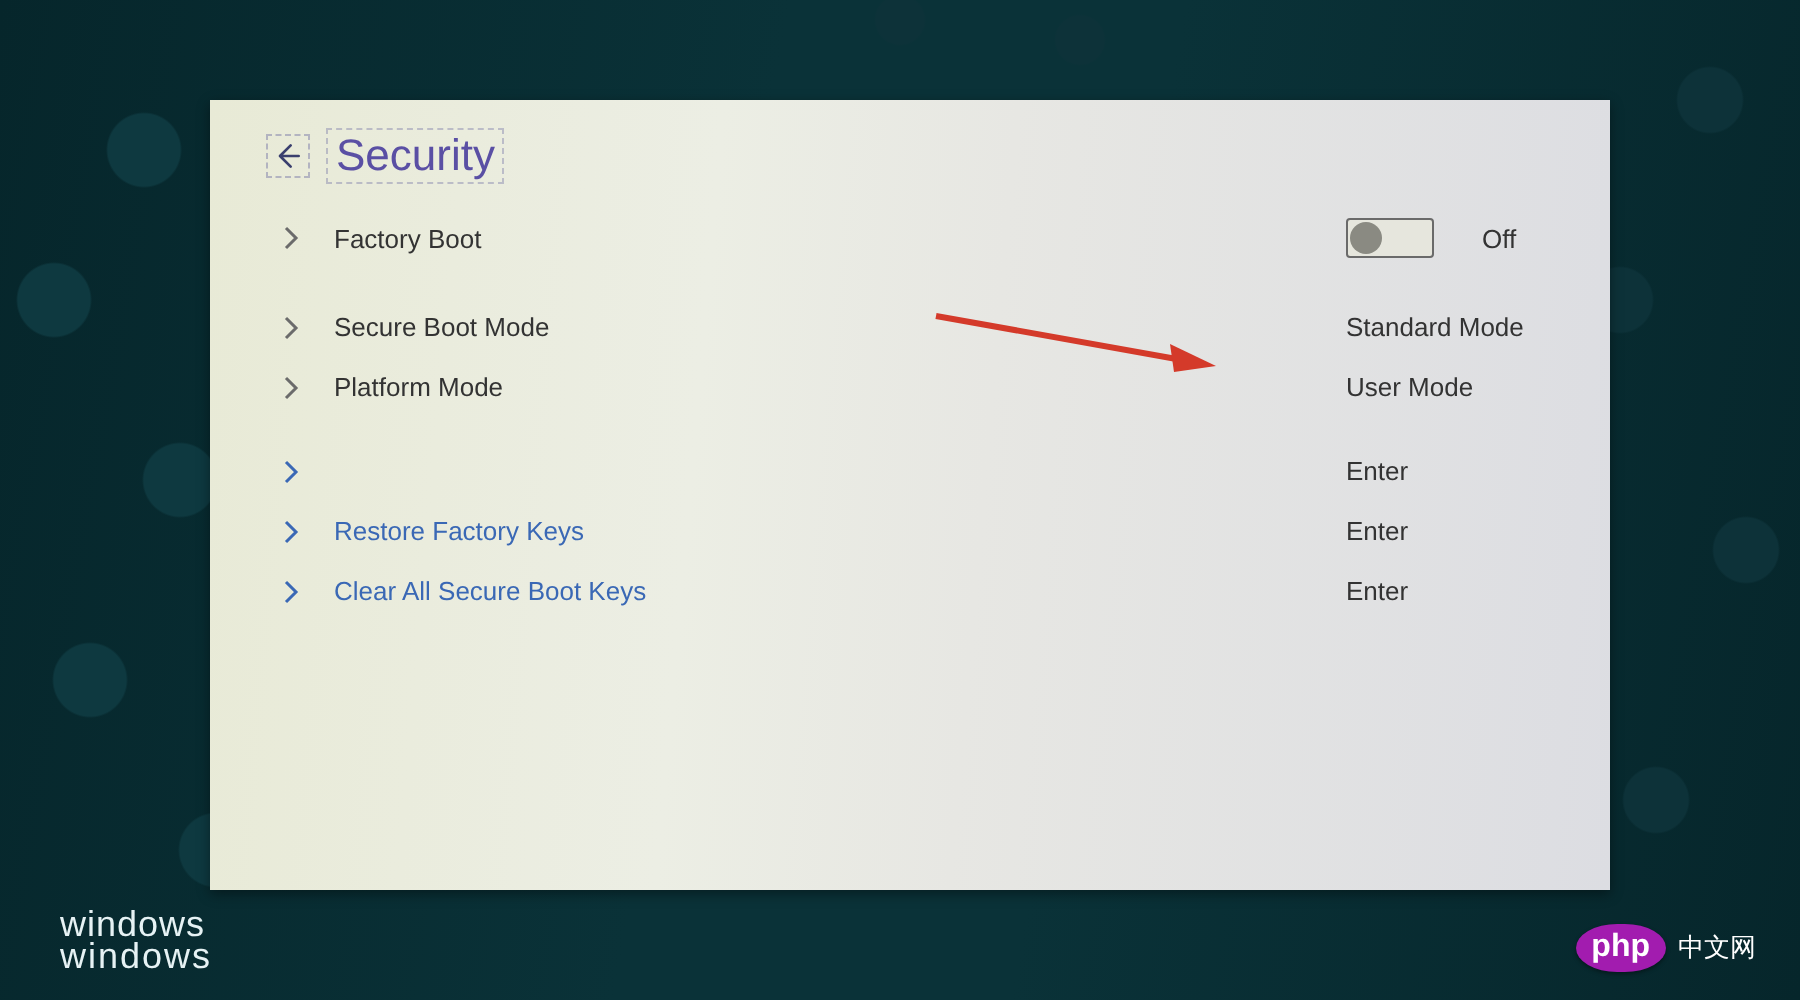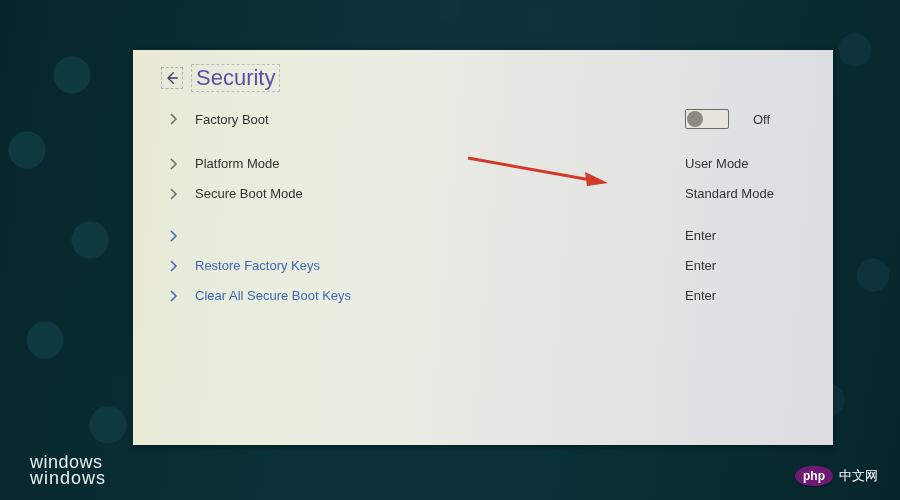--- a/index.html
+++ b/index.html
@@ -26,23 +26,22 @@
         radial-gradient(circle at 50% 2%, #0d3239 0 12px, transparent 13px),
         radial-gradient(circle at 60% 4%, #0d3239 0 12px, transparent 13px),
         linear-gradient(100deg, #06262b 0%, #0a3238 40%, #0a3238 60%, #06262b 100%);
     }
     .panel {
       position: absolute;
       left: 105px; top: 50px;
       width: 700px; height: 395px;
       background: linear-gradient(95deg, #e8ead6 0%, #eceee4 35%, #e7e7e3 55%, #dcdde2 100%);
       box-shadow: 0 2px 6px rgba(0,0,0,0.4);
-      padding: 14px 28px 10px 28px;
+      padding: 14px 12px 10px 28px;
       color: #333;
-      margin-left: 28px;
     }
     .header-row {
       display: flex; align-items: center; gap: 8px;
       margin-bottom: 10px;
     }
     .back-btn {
       width: 22px; height: 22px;
       display: inline-flex; align-items: center; justify-content: center;
       border: 1px dashed rgba(80,80,150,0.35);
       cursor: pointer;
@@ -101,22 +100,22 @@
       font-size: 18px;
     }
     .wm-wr .t { letter-spacing: 0.5px; }
     .wm-wr .b { font-weight: 500; letter-spacing: 1px; }
     .wm-php {
       position: absolute; right: 22px; bottom: 14px;
       display: flex; align-items: center; gap: 6px;
       color: #fff; font-size: 13px;
     }
     .php-badge {
-      background: #701a75; color: #fff; border-radius: 50%/55%;
-      padding: 3px 8px; font-weight: 700; font-size: 12px;
+      background: #a21caf; color: #fff; border-radius: 50%/55%;
+      padding: 3px 8px; font-weight: 700; font-size: 16px;
       box-shadow: 0 1px 2px rgba(0,0,0,0.4);
     }
   </style>
 </head>
 <body>
 
 <div class="bg"></div>
 
 <div class="panel">
 
@@ -147,34 +146,34 @@
   </div>
 
   <div class="divider"></div>
 
   <div class="row">
     <span class="chev">
       <svg viewBox="0 0 8 12">
           <path d="M1 1 L6 6 L1 11" stroke="currentColor" stroke-width="1.5" fill="none"></path>
         </svg>
     </span>
+    <span class="label">Secure Boot Mode</span>
+    <span class="spacer"></span>
+    <span class="value">Standard Mode</span>
+  </div>
+
+  <div class="row">
+    <span class="chev">
+      <svg viewBox="0 0 8 12">
+          <path d="M1 1 L6 6 L1 11" stroke="currentColor" stroke-width="1.5" fill="none"></path>
+        </svg>
+    </span>
     <span class="label">Platform Mode</span>
     <span class="spacer"></span>
     <span class="value">User Mode</span>
-  </div>
-
-  <div class="row">
-    <span class="chev">
-      <svg viewBox="0 0 8 12">
-          <path d="M1 1 L6 6 L1 11" stroke="currentColor" stroke-width="1.5" fill="none"></path>
-        </svg>
-    </span>
-    <span class="label">Secure Boot Mode</span>
-    <span class="spacer"></span>
-    <span class="value">Standard Mode</span>
   </div>
 
   <div class="divider"></div>
 
   <div class="row linkish">
     <span class="chev">
       <svg viewBox="0 0 8 12">
           <path d="M1 1 L6 6 L1 11" stroke="currentColor" stroke-width="1.5" fill="none"></path>
         </svg>
     </span>

